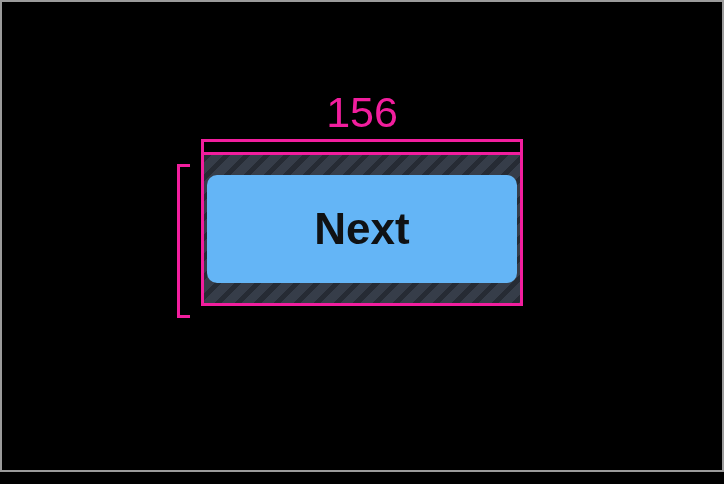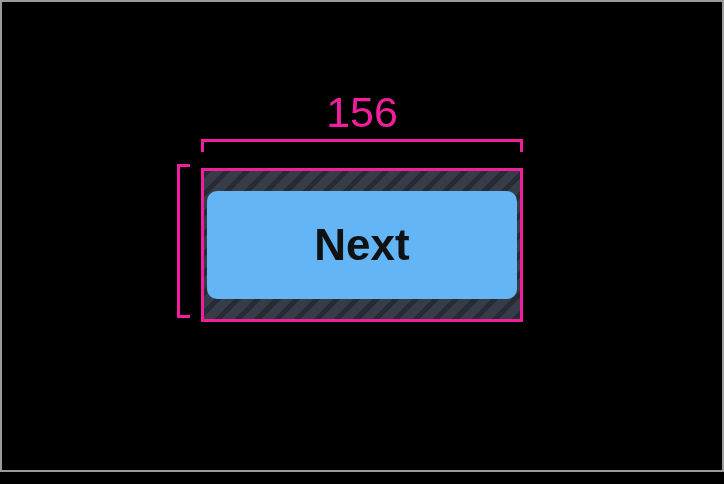--- a/index.html
+++ b/index.html
@@ -49,21 +49,21 @@
     position:absolute;
     left:177px; top:164px;
     width:13px; height:154px;
     box-sizing:border-box;
     border-left:3px solid var(--measure-pink);
     border-top:3px solid var(--measure-pink);
     border-bottom:3px solid var(--measure-pink);
   }
   .measured-box{
     position:absolute;
-    left:201px; top:168px;
+    left:201px; top:152px;
     width:322px; height:154px;
     box-sizing:border-box;
     border:3px solid var(--measure-pink);
     background:repeating-linear-gradient(
       135deg,
       var(--hatch-stripe) 0px, var(--hatch-stripe) 5px,
       var(--hatch-base) 5px, var(--hatch-base) 14px
     );
     text-decoration:underline;
   }

